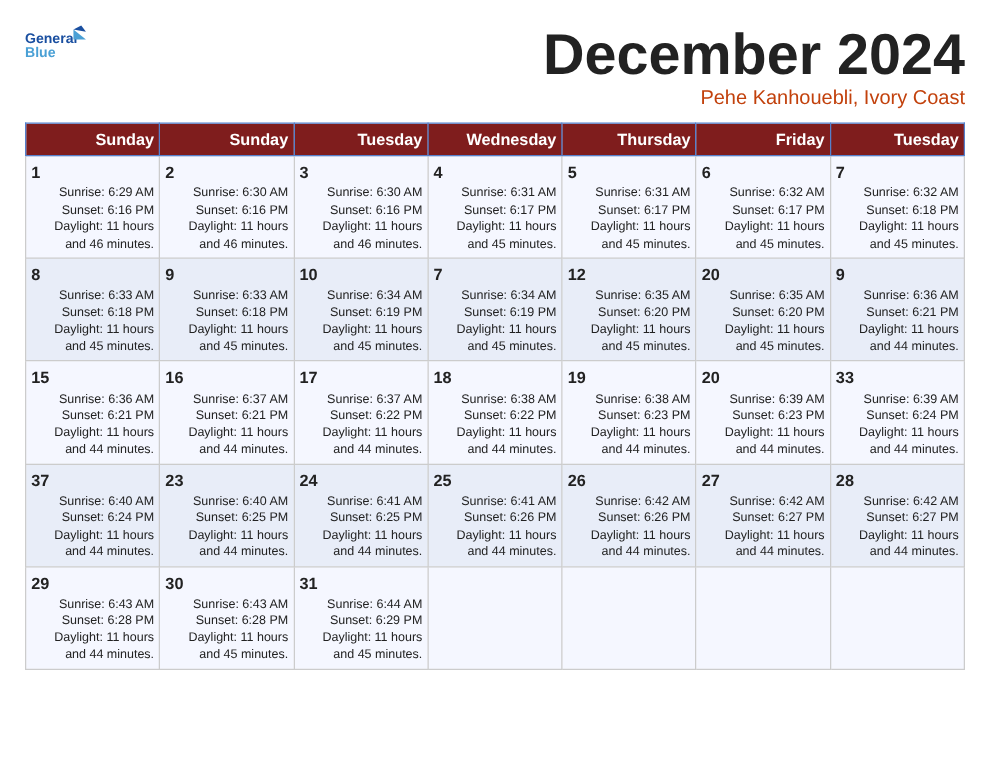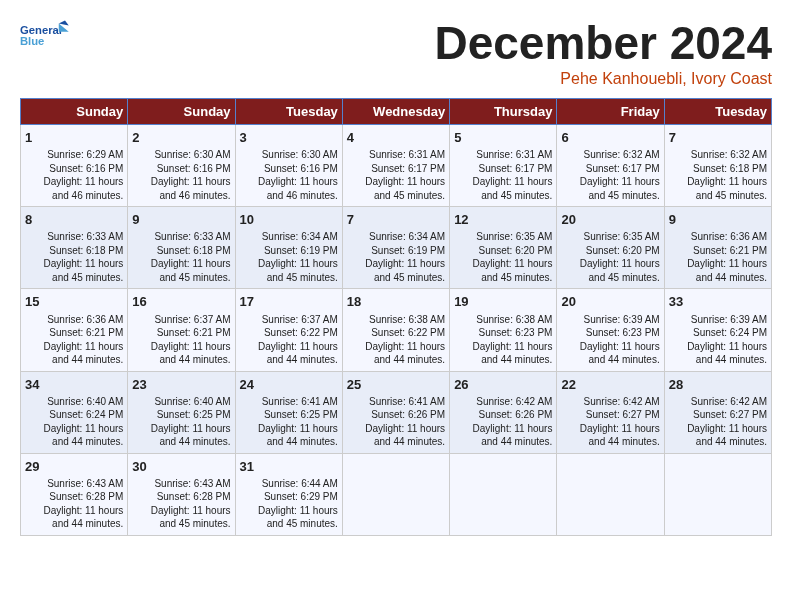--- a/index.html
+++ b/index.html
@@ -269,21 +269,21 @@
           <td>
             <span class="day-num">33</span>
             <div class="cell-text" style="white-space: pre-line;">Sunrise: 6:39 AM
 Sunset: 6:24 PM
 Daylight: 11 hours
 and 44 minutes.</div>
           </td>
         </tr>
         <tr>
           <td>
-            <span class="day-num">34</span>
+            <span class="day-num">37</span>
             <div class="cell-text" style="white-space: pre-line;">Sunrise: 6:40 AM
 Sunset: 6:24 PM
 Daylight: 11 hours
 and 44 minutes.</div>
           </td>
           <td>
             <span class="day-num">23</span>
             <div class="cell-text" style="white-space: pre-line;">Sunrise: 6:40 AM
 Sunset: 6:25 PM
 Daylight: 11 hours
@@ -304,21 +304,21 @@
 and 44 minutes.</div>
           </td>
           <td>
             <span class="day-num">26</span>
             <div class="cell-text" style="white-space: pre-line;">Sunrise: 6:42 AM
 Sunset: 6:26 PM
 Daylight: 11 hours
 and 44 minutes.</div>
           </td>
           <td>
-            <span class="day-num">22</span>
+            <span class="day-num">27</span>
             <div class="cell-text" style="white-space: pre-line;">Sunrise: 6:42 AM
 Sunset: 6:27 PM
 Daylight: 11 hours
 and 44 minutes.</div>
           </td>
           <td>
             <span class="day-num">28</span>
             <div class="cell-text" style="white-space: pre-line;">Sunrise: 6:42 AM
 Sunset: 6:27 PM
 Daylight: 11 hours

